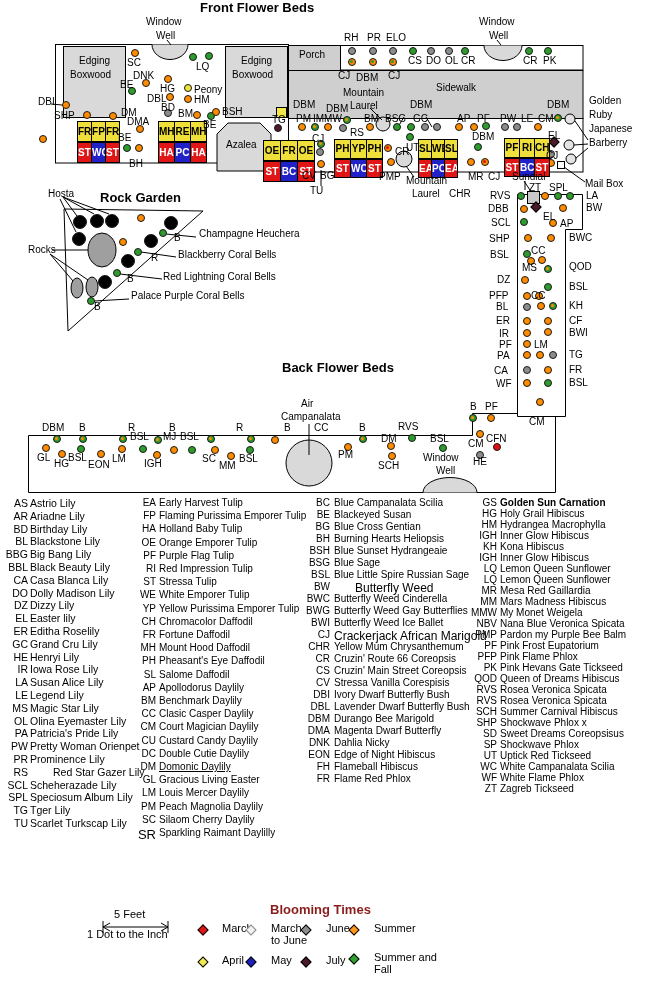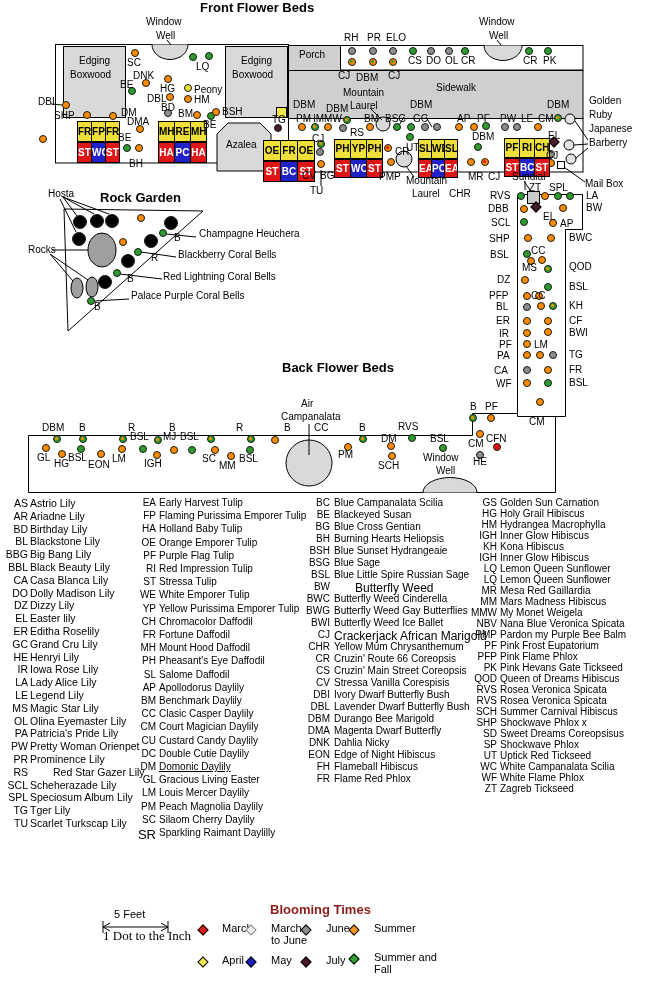--- a/index.html
+++ b/index.html
@@ -11,21 +11,21 @@
   .core{position:absolute;left:50%;top:50%;width:3px;height:3px;margin:-1.5px 0 0 -1.5px;border-radius:50%;}
   .mark{position:absolute;border:1px solid #000;box-sizing:border-box;}
   .cell{position:absolute;border:1px solid #000;box-sizing:border-box;text-align:center;
         font-weight:bold;font-size:10px;overflow:hidden;}
   .keyrow-code{position:absolute;text-align:right;white-space:nowrap;}
   .keyrow-name{position:absolute;text-align:left;white-space:nowrap;}
   .bloom-diamond{position:absolute;width:8px;height:8px;border:1px solid #000;transform:rotate(45deg);box-sizing:border-box;}
   .bloom-label{position:absolute;font-size:11px;line-height:1.05;white-space:pre-line;margin-left:8px;}
   #bloom-title{position:absolute;left:270px;top:902px;font-size:13px;font-weight:bold;}
   #scale-feet{position:absolute;left:114px;top:909px;font-size:11px;}
-  #scale-dot{position:absolute;left:103px;top:929px;font-size:13px;font-family:Liberation Serif, serif;}
+  #scale-dot{position:absolute;left:87px;top:929px;font-size:11px;}
 </style>
 </head>
 <body>
 
 <div id="canvas">
 
   <svg id="shapes" width="650" height="1000">
     <g stroke="#000" stroke-width="1">
       <rect x="55.5" y="44.5" width="233" height="118.5" fill="#fff"></rect>
       <rect x="288.5" y="118.5" width="294.5" height="53.5" fill="#fff"></rect>
@@ -499,21 +499,21 @@
       <div class="keyrow-name" style="left: 30px; top: 612.2px; font-size: 10.5px;">Easter lily</div>
       <div class="keyrow-code" style="left: 2px; top: 625px; width: 26px; font-size: 10.5px;">ER</div>
       <div class="keyrow-name" style="left: 30px; top: 625px; font-size: 10.5px;">Editha Roselily</div>
       <div class="keyrow-code" style="left: 2px; top: 637.8px; width: 26px; font-size: 10.5px;">GC</div>
       <div class="keyrow-name" style="left: 30px; top: 637.8px; font-size: 10.5px;">Grand Cru Lily</div>
       <div class="keyrow-code" style="left: 2px; top: 650.6px; width: 26px; font-size: 10.5px;">HE</div>
       <div class="keyrow-name" style="left: 30px; top: 650.6px; font-size: 10.5px;">Henryi Lily</div>
       <div class="keyrow-code" style="left: 2px; top: 663.4px; width: 26px; font-size: 10.5px;">IR</div>
       <div class="keyrow-name" style="left: 30px; top: 663.4px; font-size: 10.5px;">Iowa Rose Lily</div>
       <div class="keyrow-code" style="left: 2px; top: 676.2px; width: 26px; font-size: 10.5px;">LA</div>
-      <div class="keyrow-name" style="left: 30px; top: 676.2px; font-size: 10.5px;">Lady Alice Lily</div>
+      <div class="keyrow-name" style="left: 30px; top: 676.2px; font-size: 10.5px;">Susan Alice Lily</div>
       <div class="keyrow-code" style="left: 2px; top: 689px; width: 26px; font-size: 10.5px;">LE</div>
       <div class="keyrow-name" style="left: 30px; top: 689px; font-size: 10.5px;">Legend Lily</div>
       <div class="keyrow-code" style="left: 2px; top: 701.8px; width: 26px; font-size: 10.5px;">MS</div>
       <div class="keyrow-name" style="left: 30px; top: 701.8px; font-size: 10.5px;">Magic Star Lily</div>
       <div class="keyrow-code" style="left: 2px; top: 714.6px; width: 26px; font-size: 10.5px;">OL</div>
       <div class="keyrow-name" style="left: 30px; top: 714.6px; font-size: 10.5px;">Olina Eyemaster Lily</div>
       <div class="keyrow-code" style="left: 2px; top: 727.4px; width: 26px; font-size: 10.5px;">PA</div>
       <div class="keyrow-name" style="left: 30px; top: 727.4px; font-size: 10.5px;">Patricia's Pride Lily</div>
       <div class="keyrow-code" style="left: 2px; top: 740.2px; width: 26px; font-size: 10.5px;">PW</div>
       <div class="keyrow-name" style="left: 30px; top: 740.2px; font-size: 10.5px;">Pretty Woman Orienpet</div>
@@ -623,21 +623,21 @@
       <div class="keyrow-name" style="left: 334px; top: 725px; font-size: 10px;">Magenta Dwarf Butterfly</div>
       <div class="keyrow-code" style="left: 298px; top: 737px; width: 32px; font-size: 10px;">DNK</div>
       <div class="keyrow-name" style="left: 334px; top: 737px; font-size: 10px;">Dahlia Nicky</div>
       <div class="keyrow-code" style="left: 298px; top: 749px; width: 32px; font-size: 10px;">EON</div>
       <div class="keyrow-name" style="left: 334px; top: 749px; font-size: 10px;">Edge of Night Hibiscus</div>
       <div class="keyrow-code" style="left: 298px; top: 761px; width: 32px; font-size: 10px;">FH</div>
       <div class="keyrow-name" style="left: 334px; top: 761px; font-size: 10px;">Flameball Hibiscus</div>
       <div class="keyrow-code" style="left: 298px; top: 773px; width: 32px; font-size: 10px;">FR</div>
       <div class="keyrow-name" style="left: 334px; top: 773px; font-size: 10px;">Flame Red Phlox</div>
       <div class="keyrow-code" style="left: 466px; top: 497px; width: 31px; font-size: 10px;">GS</div>
-      <div class="keyrow-name" style="left: 500px; top: 497px; font-size: 10px;">Golden Sun Carnation</div>
+      <div class="keyrow-name" style="left: 500px; top: 497px; font-size: 10px; font-weight: bold;">Golden Sun Carnation</div>
       <div class="keyrow-code" style="left: 466px; top: 508px; width: 31px; font-size: 10px;">HG</div>
       <div class="keyrow-name" style="left: 500px; top: 508px; font-size: 10px;">Holy Grail Hibiscus</div>
       <div class="keyrow-code" style="left: 466px; top: 519px; width: 31px; font-size: 10px;">HM</div>
       <div class="keyrow-name" style="left: 500px; top: 519px; font-size: 10px;">Hydrangea Macrophylla</div>
       <div class="keyrow-code" style="left: 466px; top: 530px; width: 31px; font-size: 10px;">IGH</div>
       <div class="keyrow-name" style="left: 500px; top: 530px; font-size: 10px;">Inner Glow Hibiscus</div>
       <div class="keyrow-code" style="left: 466px; top: 541px; width: 31px; font-size: 10px;">KH</div>
       <div class="keyrow-name" style="left: 500px; top: 541px; font-size: 10px;">Kona Hibiscus</div>
       <div class="keyrow-code" style="left: 466px; top: 552px; width: 31px; font-size: 10px;">IGH</div>
       <div class="keyrow-name" style="left: 500px; top: 552px; font-size: 10px;">Inner Glow Hibiscus</div>

